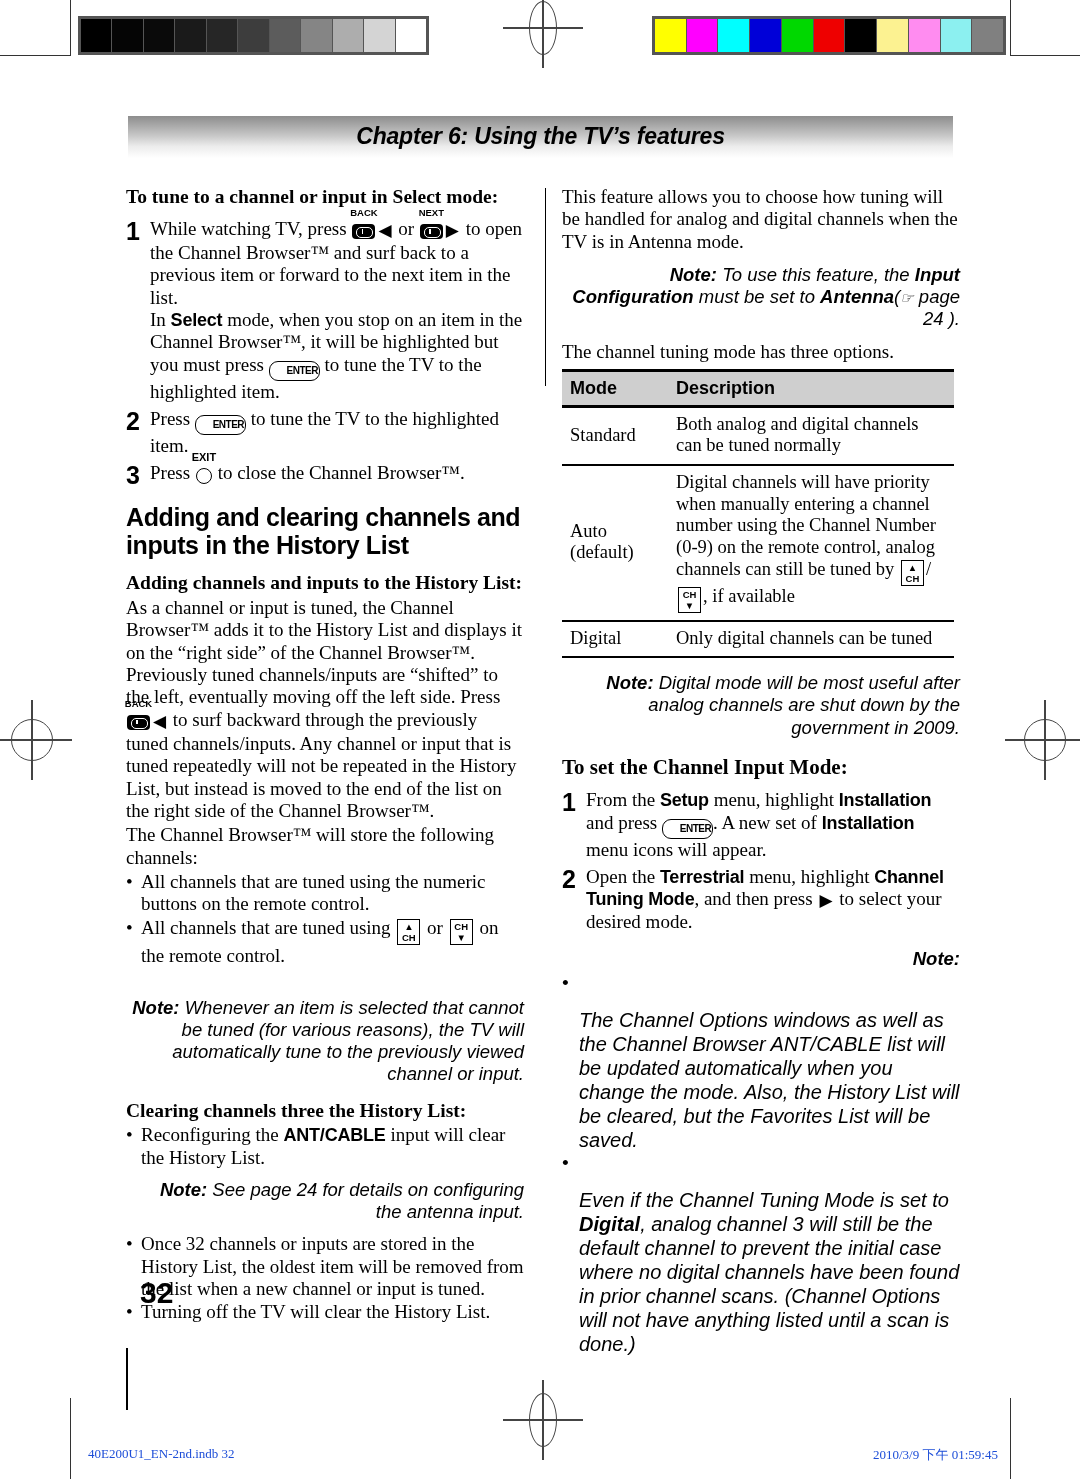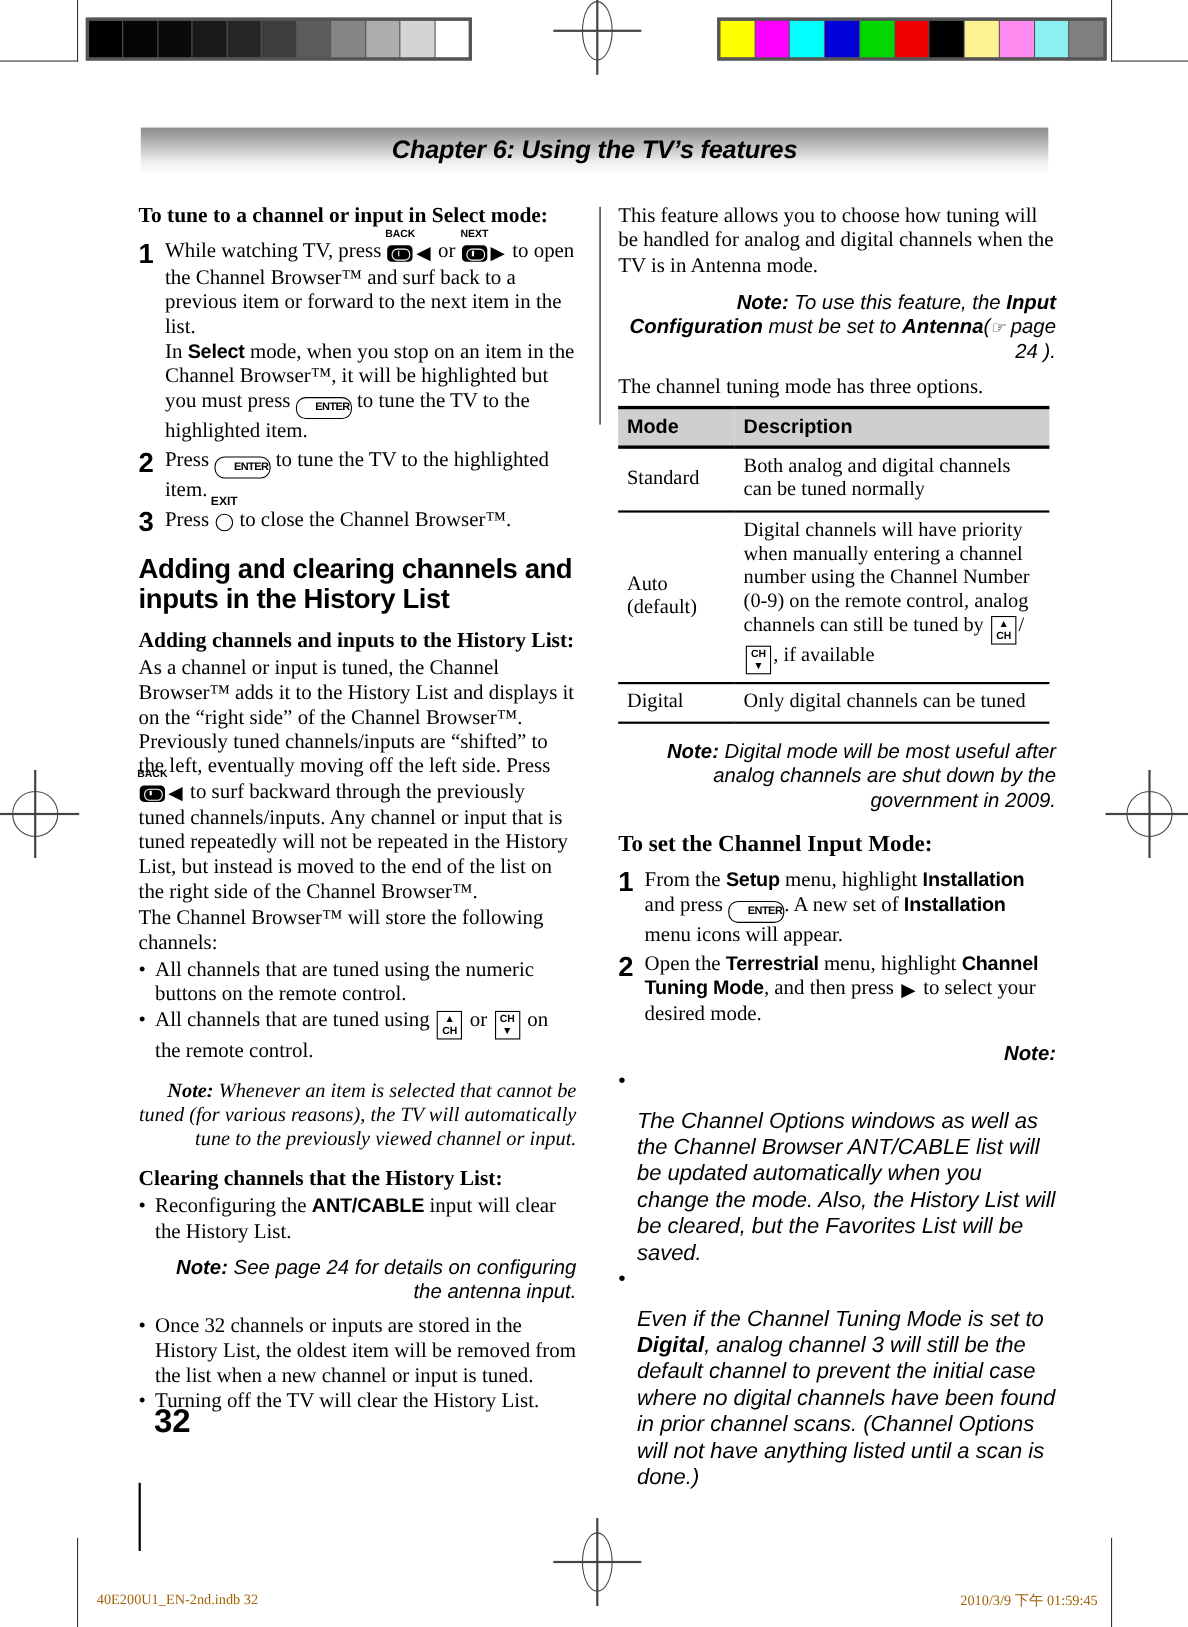--- a/index.html
+++ b/index.html
@@ -102,21 +102,21 @@
   table.modes td{font-size:18.5px;line-height:1.17;padding:6px 6px 7px 8px;
       border-bottom:2px solid #000;vertical-align:middle;}
   table.modes td.m{width:92px;}
   table.modes tr:last-child td{border-bottom:2.5px solid #000;}
 
   
   .pagenum{position:absolute;left:140px;top:1276px;font-family:"Liberation Sans",sans-serif;
       font-weight:bold;font-size:30px;}
   .pagerule{position:absolute;left:126px;top:1348px;width:1.5px;height:62px;background:#000;}
 
-  .foot{position:absolute;font-family:"Liberation Serif",serif;font-size:13px;color:#a16207;}
+  .foot{position:absolute;font-family:"Liberation Serif",serif;font-size:13px;color:#1d4ed8;}
   .foot.left{left:88px;top:1446px;}
   .foot.right{left:873px;top:1446px;}
 </style>
 </head>
 <body>
 
 <div class="page">
 
   <div class="corner tl"></div>
   <div class="corner tr"></div>
@@ -233,26 +233,26 @@
       <div class="dot">•</div>
       <div class="btxt">
         <span>All channels that are tuned using</span>
         <span class="key-ch"><span>▲</span><span>CH</span></span>
         <span>or</span>
         <span class="key-ch"><span>CH</span><span>▼</span></span>
         <span>on the remote control.</span>
       </div>
     </div>
 
-    <div class="note" style="margin-top:14px;font-family:Liberation Serif, serif;">
+    <div class="note" style="margin-top:30px;">
       <b>Note:</b>
       <span>Whenever an item is selected that cannot be tuned (for various reasons), the TV will automatically tune to the previously viewed channel or input.</span>
     </div>
 
-    <h3 class="sub" style="margin-top:14px;">Clearing channels that the History List:</h3>
+    <h3 class="sub" style="margin-top:14px;">Clearing channels three the History List:</h3>
 
     <div class="bul">
       <div class="dot">•</div>
       <div class="btxt">
         <span>Reconfiguring the</span>
         <b class="sans-b">ANT/CABLE</b>
         <span>input will clear the History List.</span>
       </div>
     </div>
 

